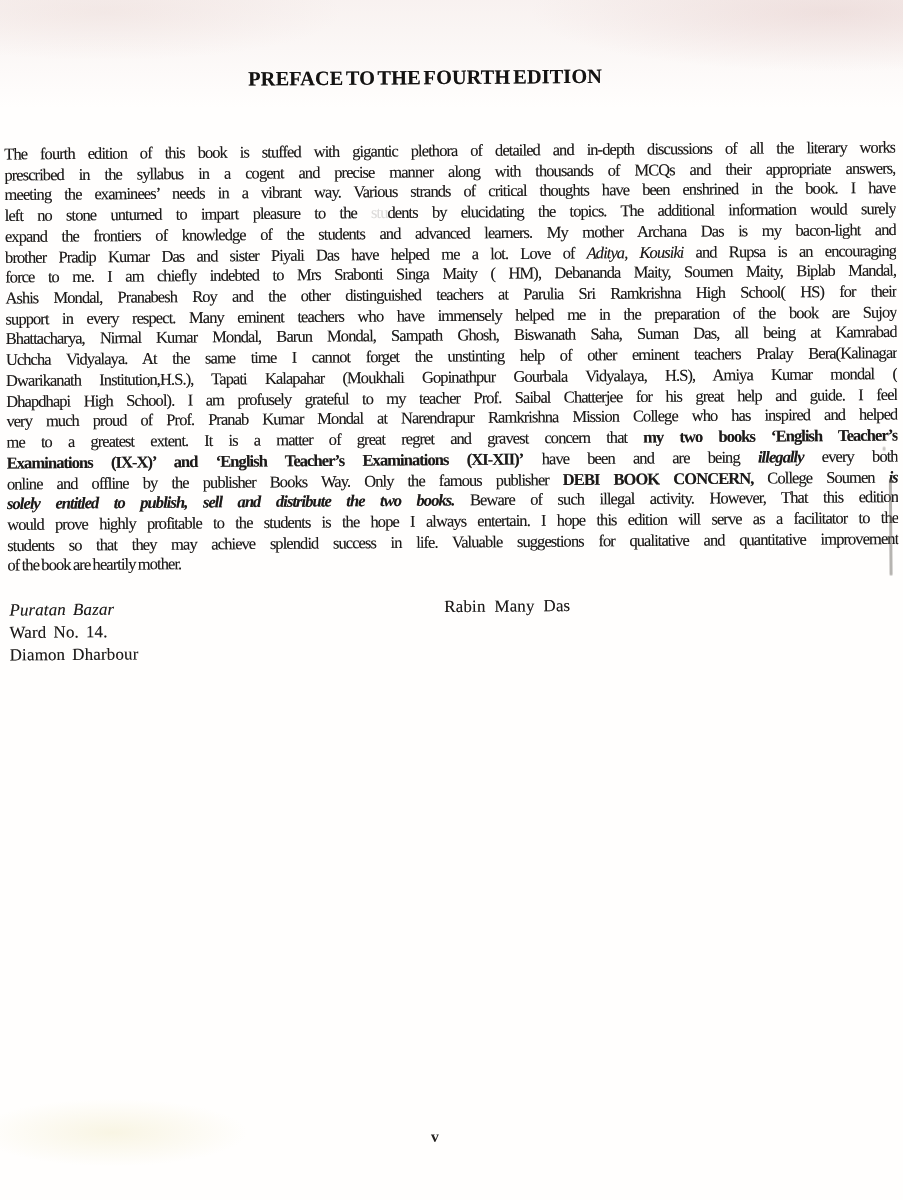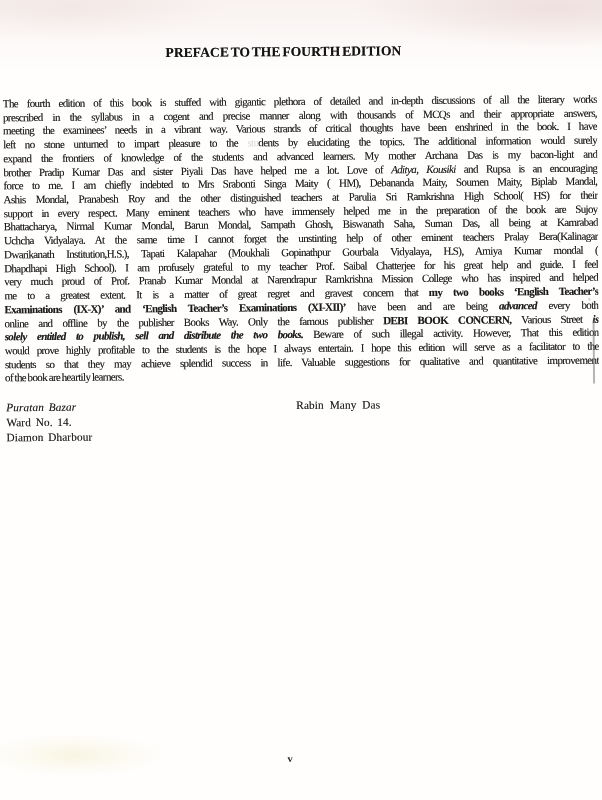--- a/index.html
+++ b/index.html
@@ -128,26 +128,26 @@
       <div class="line"><span class="s-n">brother Pradip Kumar Das and sister Piyali Das have helped me a lot. Love of </span><span class="s-i">Aditya, Kousiki</span><span class="s-n"> and Rupsa is an encouraging</span></div>
       <div class="line"><span class="s-n">force to me. I am chiefly indebted to Mrs Srabonti Singa Maity ( HM), Debananda Maity, Soumen Maity, Biplab Mandal,</span></div>
       <div class="line"><span class="s-n">Ashis Mondal, Pranabesh Roy  and the other distinguished teachers at Parulia Sri Ramkrishna High School( HS) for their</span></div>
       <div class="line"><span class="s-n">support in every respect. Many eminent teachers who have immensely helped me in the preparation of the book are Sujoy</span></div>
       <div class="line"><span class="s-n">Bhattacharya, Nirmal Kumar Mondal, Barun Mondal, Sampath Ghosh, Biswanath Saha, Suman Das, all being  at Kamrabad</span></div>
       <div class="line"><span class="s-n">Uchcha Vidyalaya. At the same time I cannot forget the unstinting help of other eminent teachers  Pralay  Bera(Kalinagar</span></div>
       <div class="line"><span class="s-n">Dwarikanath Institution,H.S.), Tapati Kalapahar (Moukhali Gopinathpur Gourbala Vidyalaya, H.S), Amiya Kumar mondal (</span></div>
       <div class="line"><span class="s-n">Dhapdhapi High School). I am profusely grateful to my teacher Prof. Saibal Chatterjee for his great help and guide. I feel</span></div>
       <div class="line"><span class="s-n">very much proud of Prof. Pranab Kumar Mondal at Narendrapur Ramkrishna Mission College who has inspired and helped</span></div>
       <div class="line"><span class="s-n">me to a greatest extent. It is a matter of great regret and gravest concern that </span><span class="s-b">my two books ‘English Teacher’s</span></div>
-      <div class="line"><span class="s-b">Examinations (IX-X)’ and ‘English Teacher’s Examinations (XI-XII)’</span><span class="s-n"> have been and are being </span><span class="s-bi">advanced</span><span class="s-n"> every both</span></div>
-      <div class="line"><span class="s-n">online and offline  by the publisher Books Way. Only the famous publisher </span><span class="s-b">DEBI BOOK CONCERN,</span><span class="s-n"> Various Street </span><span class="s-bi">is</span></div>
+      <div class="line"><span class="s-b">Examinations (IX-X)’ and ‘English Teacher’s Examinations (XI-XII)’</span><span class="s-n"> have been and are being </span><span class="s-bi">illegally</span><span class="s-n"> every both</span></div>
+      <div class="line"><span class="s-n">online and offline  by the publisher Books Way. Only the famous publisher </span><span class="s-b">DEBI BOOK CONCERN,</span><span class="s-n"> College Soumen </span><span class="s-bi">is</span></div>
       <div class="line"><span class="s-bi">solely entitled to publish, sell and distribute the two books.</span><span class="s-n"> Beware of such illegal activity. However, That this edition</span></div>
       <div class="line"><span class="s-n">would prove highly profitable to the students is the hope I always entertain. I hope this edition will serve as a facilitator to the</span></div>
       <div class="line"><span class="s-n">students so that they may achieve splendid success in life. Valuable suggestions for qualitative and quantitative improvement</span></div>
-      <div class="line end"><span class="s-n">of the book are heartily learners.</span></div>
+      <div class="line end"><span class="s-n">of the book are heartily mother.</span></div>
     </div>
 
   <div class="signature">
     <div class="address">
       <div class="addr-line italic">Puratan Bazar</div>
       <div class="addr-line">Ward No. 14.</div>
       <div class="addr-line">Diamon Dharbour</div>
     </div>
     <div class="author">Rabin Many Das</div>
   </div>

